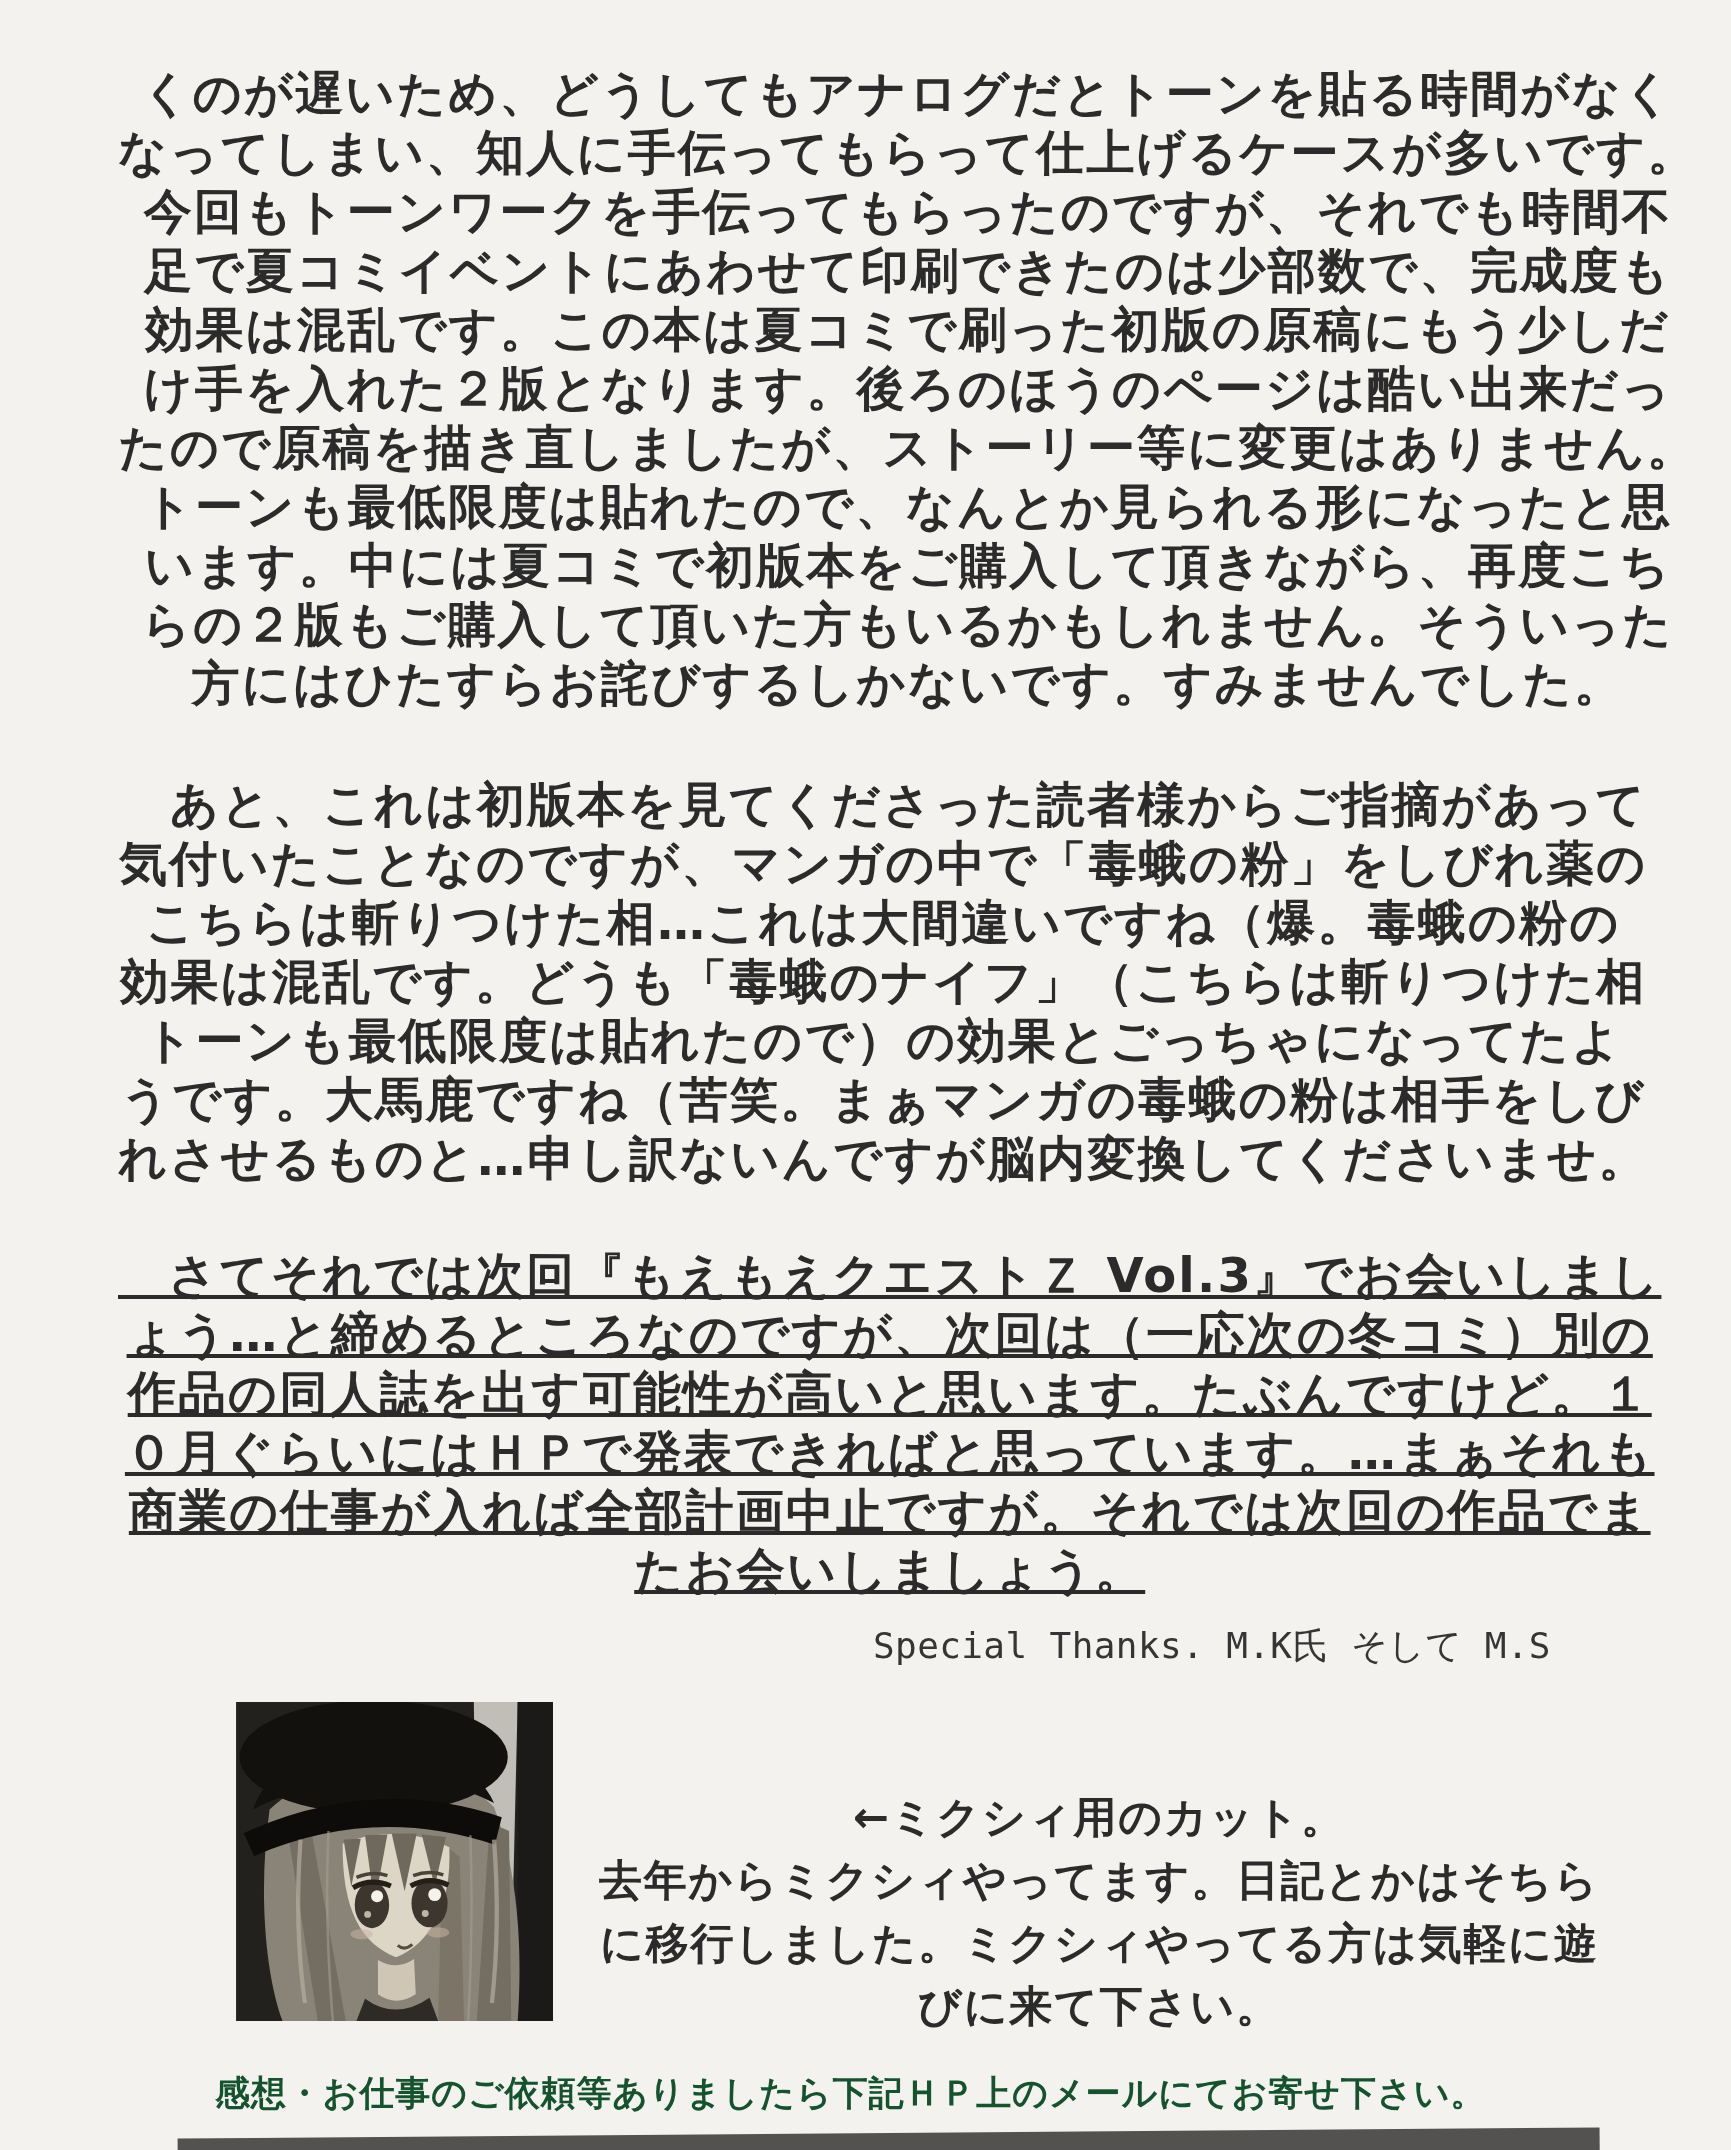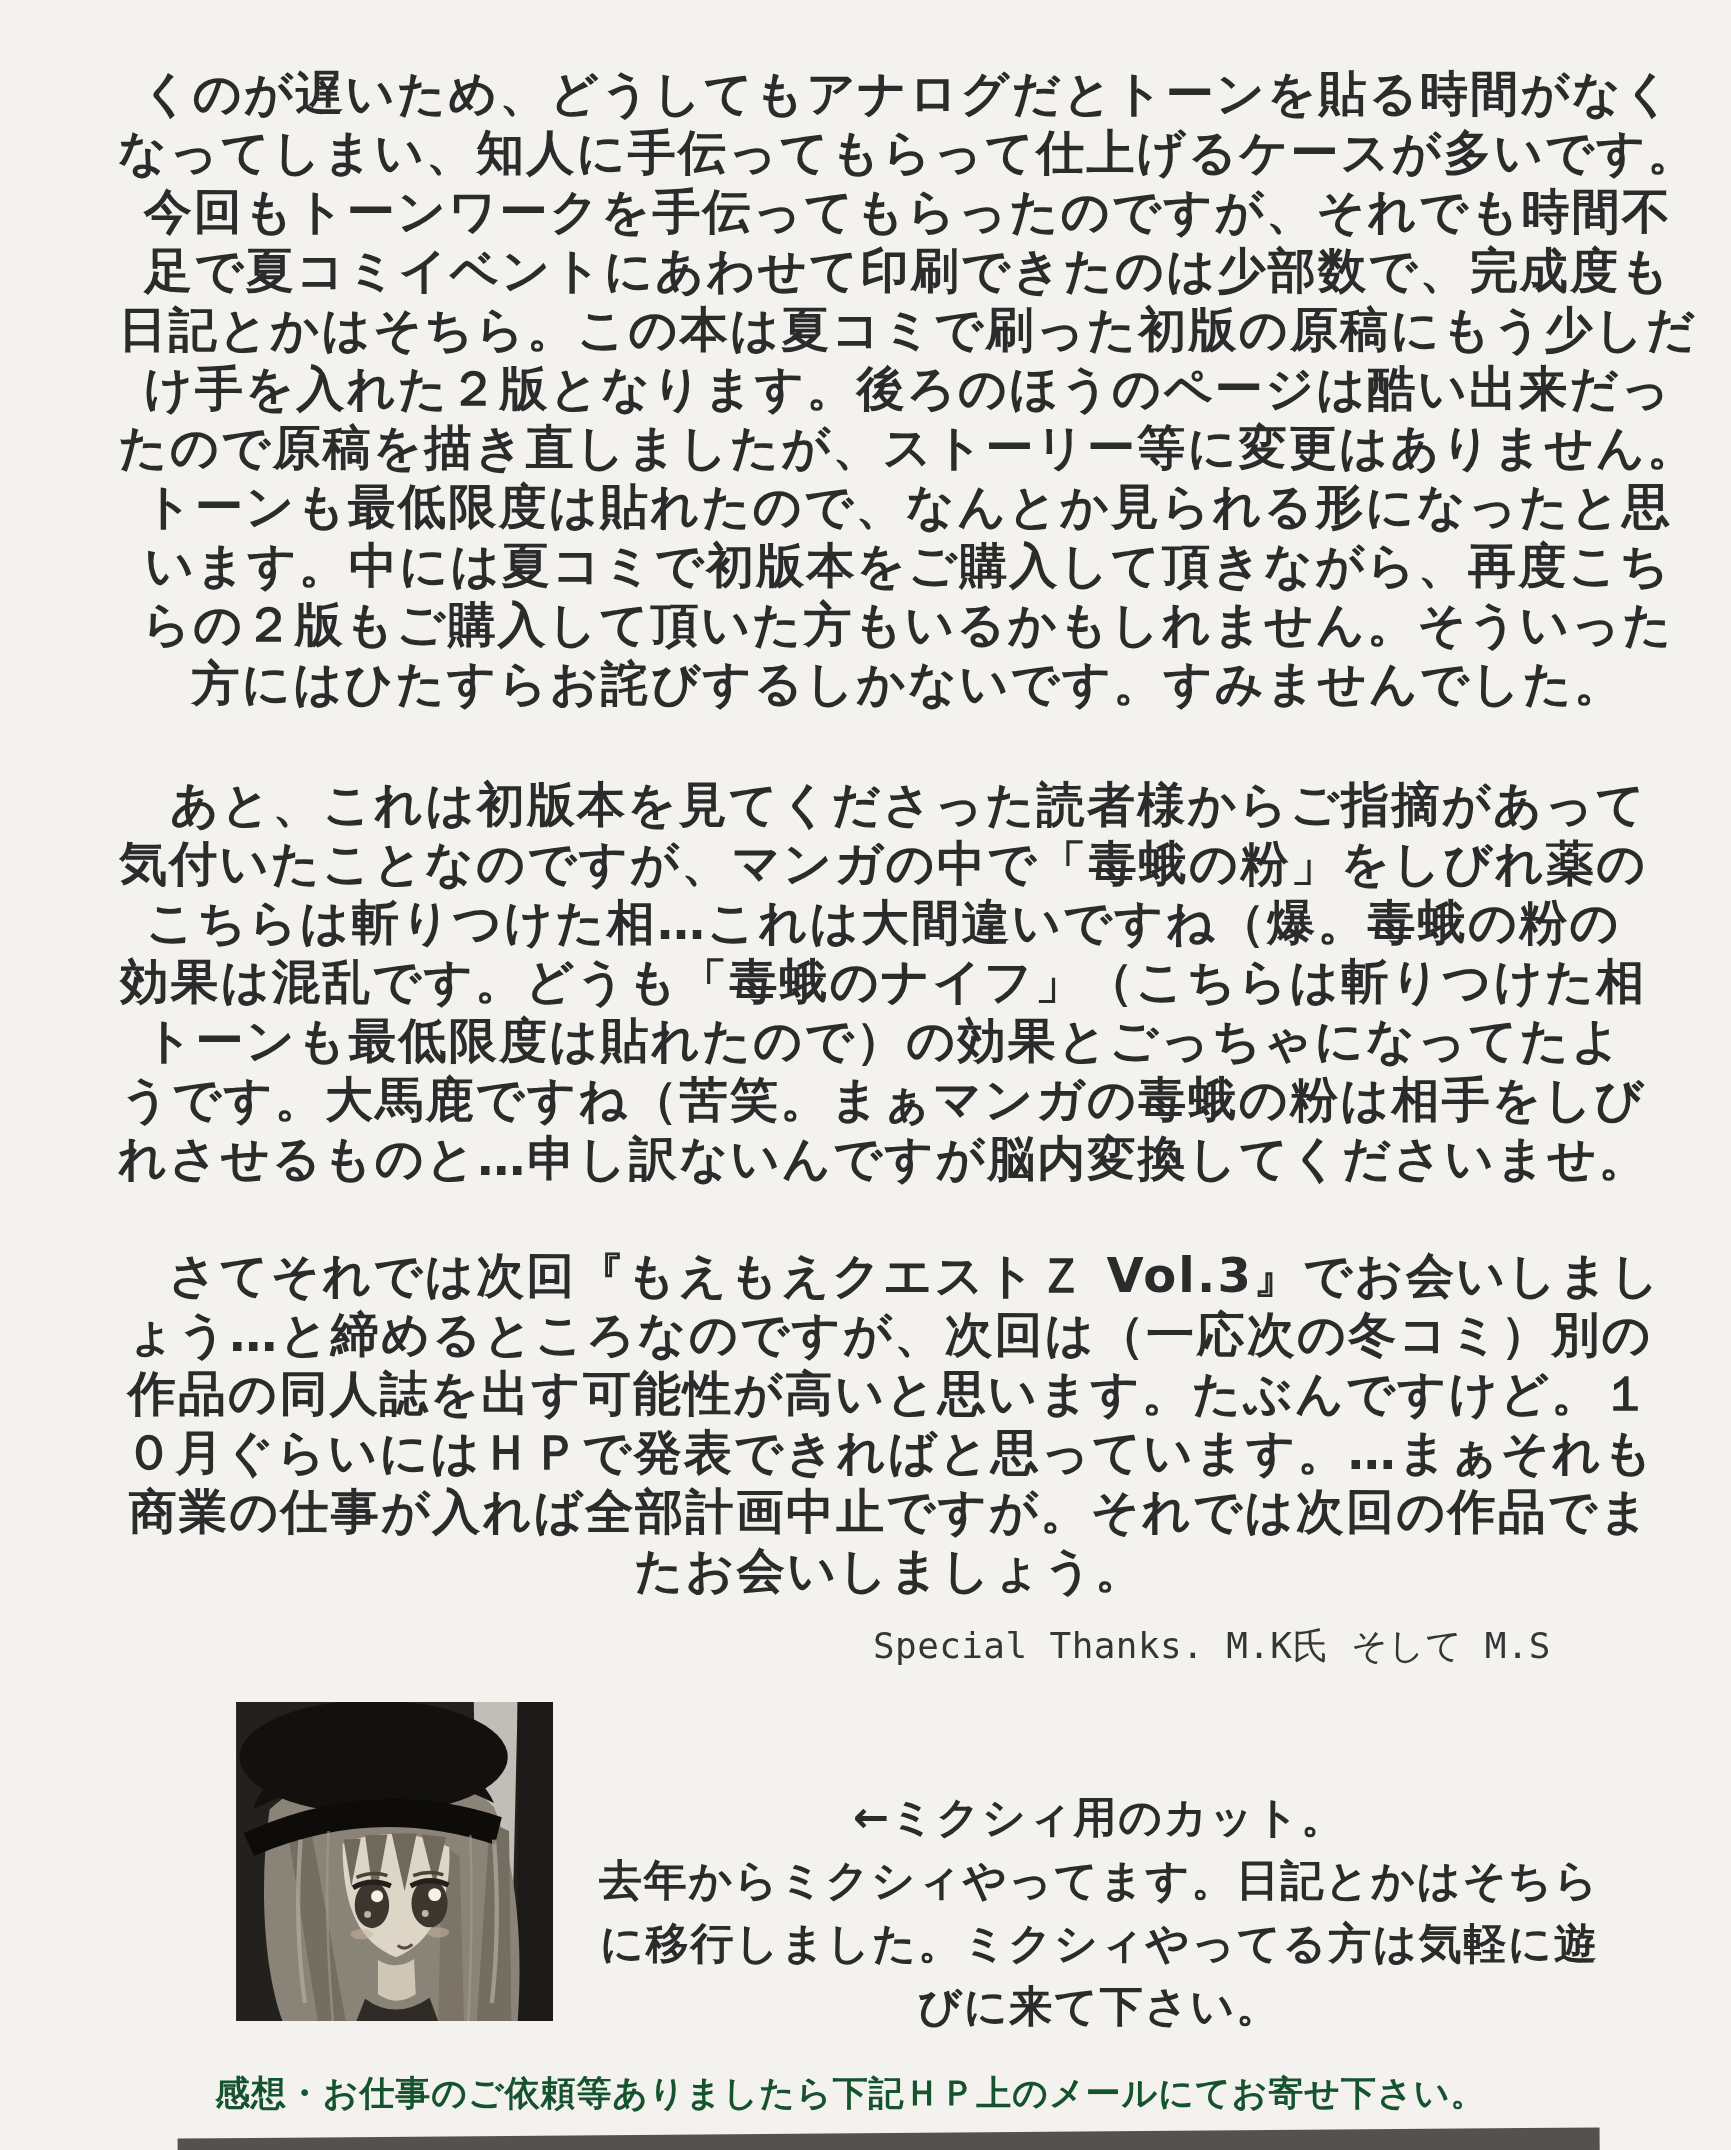--- a/index.html
+++ b/index.html
@@ -48,40 +48,40 @@
 </head>
 <body>
 
 <div class="page">
 
   <div class="jtext para" style="left:118px; top:64px;">
     <span class="jline">くのが遅いため、どうしてもアナログだとトーンを貼る時間がなく</span>
     <span class="jline">なってしまい、知人に手伝ってもらって仕上げるケースが多いです。</span>
     <span class="jline">今回もトーンワークを手伝ってもらったのですが、それでも時間不</span>
     <span class="jline">足で夏コミイベントにあわせて印刷できたのは少部数で、完成度も</span>
-    <span class="jline">日記とかはそちら。この本は夏コミで刷った初版の原稿にもう少しだ</span>
+    <span class="jline">効果は混乱です。この本は夏コミで刷った初版の原稿にもう少しだ</span>
     <span class="jline">け手を入れた２版となります。後ろのほうのページは酷い出来だっ</span>
     <span class="jline">たので原稿を描き直しましたが、ストーリー等に変更はありません。</span>
     <span class="jline">トーンも最低限度は貼れたので、なんとか見られる形になったと思</span>
     <span class="jline">います。中には夏コミで初版本をご購入して頂きながら、再度こち</span>
     <span class="jline">らの２版もご購入して頂いた方もいるかもしれません。そういった</span>
     <span class="jline">方にはひたすらお詫びするしかないです。すみませんでした。</span>
   </div>
 
   <div class="jtext para" style="left:118px; top:775px;">
     <span class="jline">　あと、これは初版本を見てくださった読者様からご指摘があって</span>
     <span class="jline">気付いたことなのですが、マンガの中で「毒蛾の粉」をしびれ薬の</span>
     <span class="jline">こちらは斬りつけた相…これは大間違いですね（爆。毒蛾の粉の</span>
     <span class="jline">効果は混乱です。どうも「毒蛾のナイフ」（こちらは斬りつけた相</span>
     <span class="jline">トーンも最低限度は貼れたので）の効果とごっちゃになってたよ</span>
     <span class="jline">うです。大馬鹿ですね（苦笑。まぁマンガの毒蛾の粉は相手をしび</span>
     <span class="jline">れさせるものと…申し訳ないんですが脳内変換してくださいませ。</span>
   </div>
 
-  <div class="jtext para" style="left:118px; top:1246px;">
+  <div class="jtext para" style="left:118px; top:1246px;text-decoration:underline;">
     <span class="jline">　さてそれでは次回『もえもえクエストＺ Vol.3』でお会いしまし</span>
     <span class="jline">ょう…と締めるところなのですが、次回は（一応次の冬コミ）別の</span>
     <span class="jline">作品の同人誌を出す可能性が高いと思います。たぶんですけど。１</span>
     <span class="jline">０月ぐらいにはＨＰで発表できればと思っています。…まぁそれも</span>
     <span class="jline">商業の仕事が入れば全部計画中止ですが。それでは次回の作品でま</span>
     <span class="jline">たお会いしましょう。</span>
   </div>
 
   <div class="thanks-line" style="left:873px; top:1622px;">Special Thanks.  M.K氏 そして M.S</div>
 

